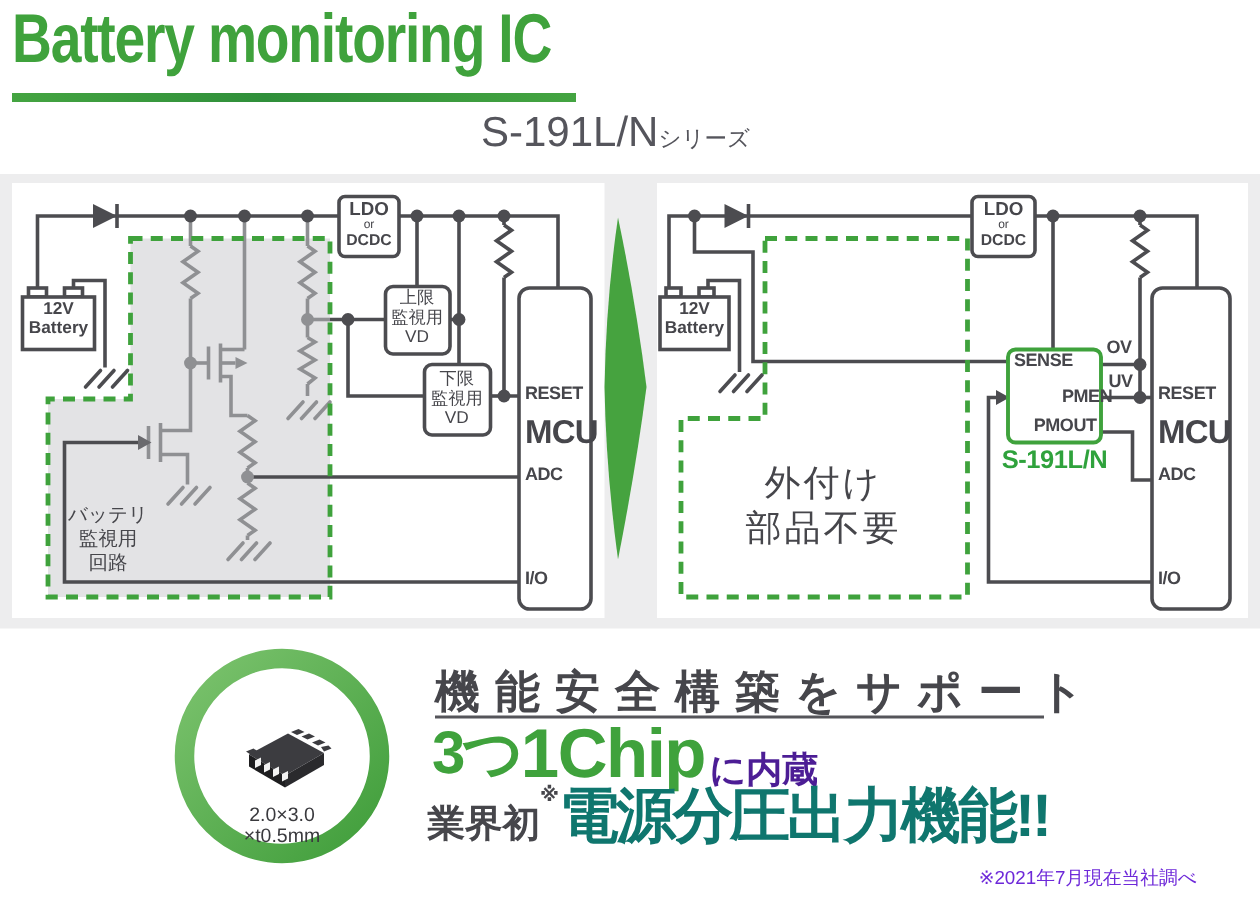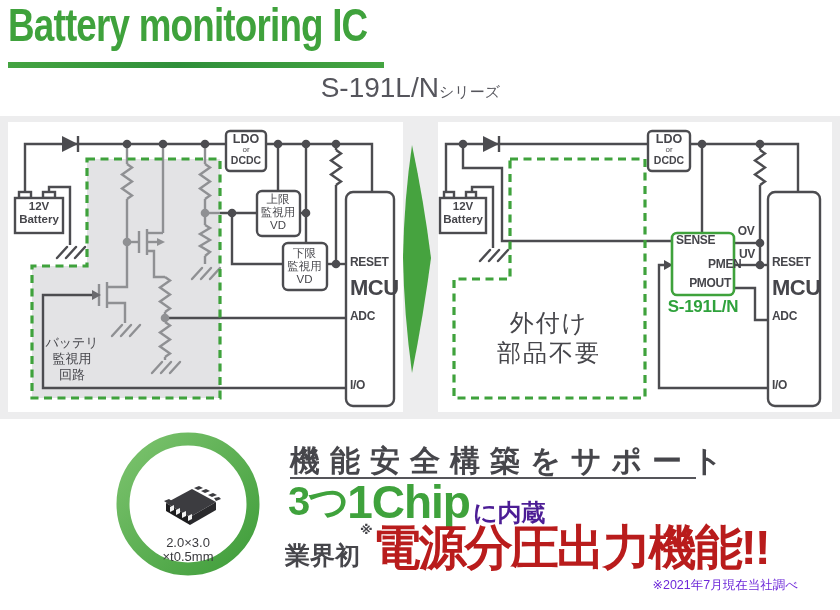--- a/index.html
+++ b/index.html
@@ -46,21 +46,21 @@
   #headline{left:290px;top:441px;font-size:30px;font-weight:600;color:#46464b;letter-spacing:10px;white-space:nowrap;}
   #headline-rule{left:290px;top:477px;width:406px;height:2px;background:#55555a;}
   #feature-line2{left:288px;top:474px;display:flex;align-items:flex-end;white-space:nowrap;}
   .f2-num{font-size:40px;font-weight:700;color:#3fa23c;letter-spacing:-2px;}
   .f2-mid{font-size:24px;font-weight:600;color:#46464b;padding:0 3px;}
   .f2-chip{font-size:46px;font-weight:700;color:#3fa23c;letter-spacing:-1px;}
   .f2-end{font-size:24px;font-weight:600;color:#4c1d95;padding-left:3px;}
   #feature-line3{left:285px;top:516px;display:flex;align-items:baseline;white-space:nowrap;}
   .f3-pre{font-size:25px;font-weight:600;color:#46464b;}
   .f3-note{font-size:13px;font-weight:600;color:#46464b;align-self:flex-start;margin-top:6px;}
-  .f3-main{font-size:48px;font-weight:800;color:#b91c1c;letter-spacing:-2px;}
+  .f3-main{font-size:40px;font-weight:800;color:#0f766e;letter-spacing:-2px;}
   #footnote{right:42px;top:577px;font-size:12.5px;color:#6d28d9;}
 </style>
 </head>
 <body>
 
 <div id="stage">
 
   <div class="abs" id="page-title">Battery monitoring IC</div>
   <div class="abs" id="title-underline"></div>
   <div class="abs" id="subtitle">

